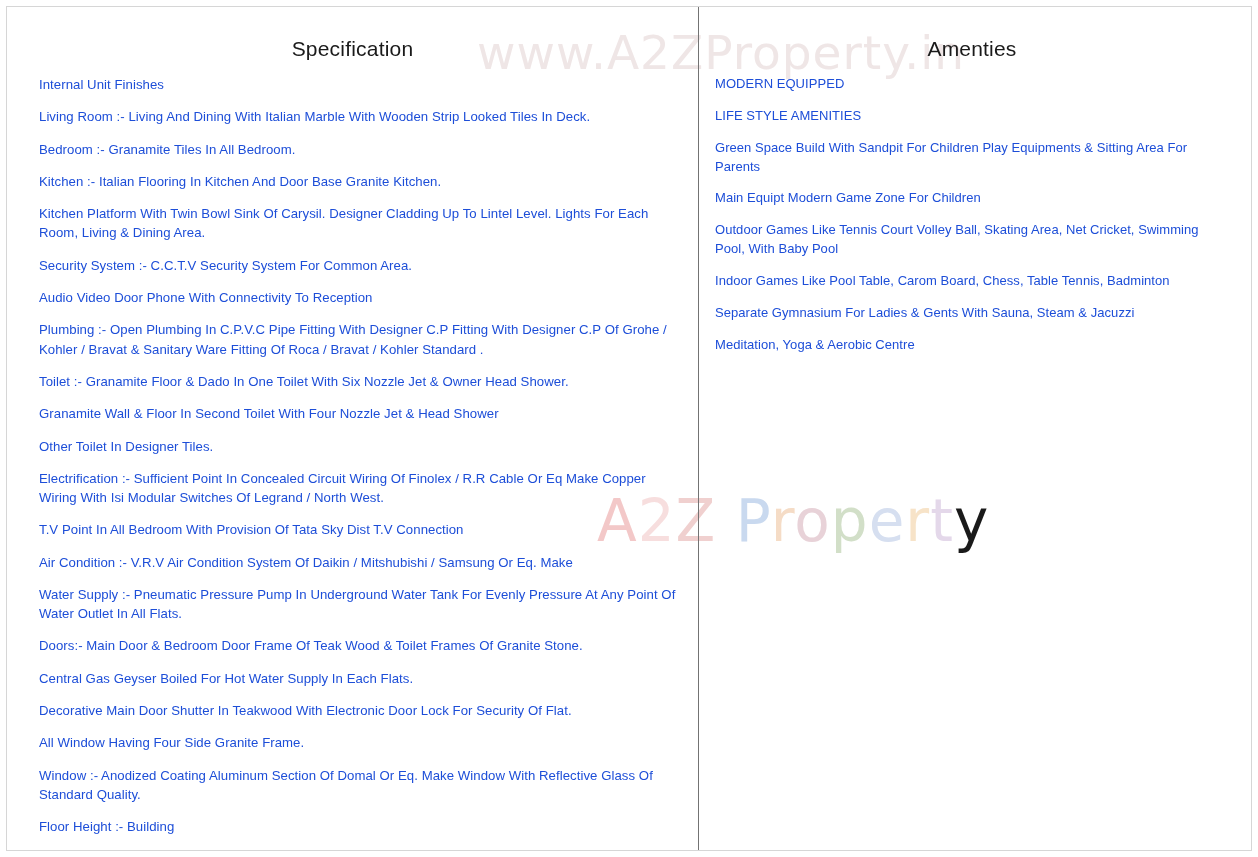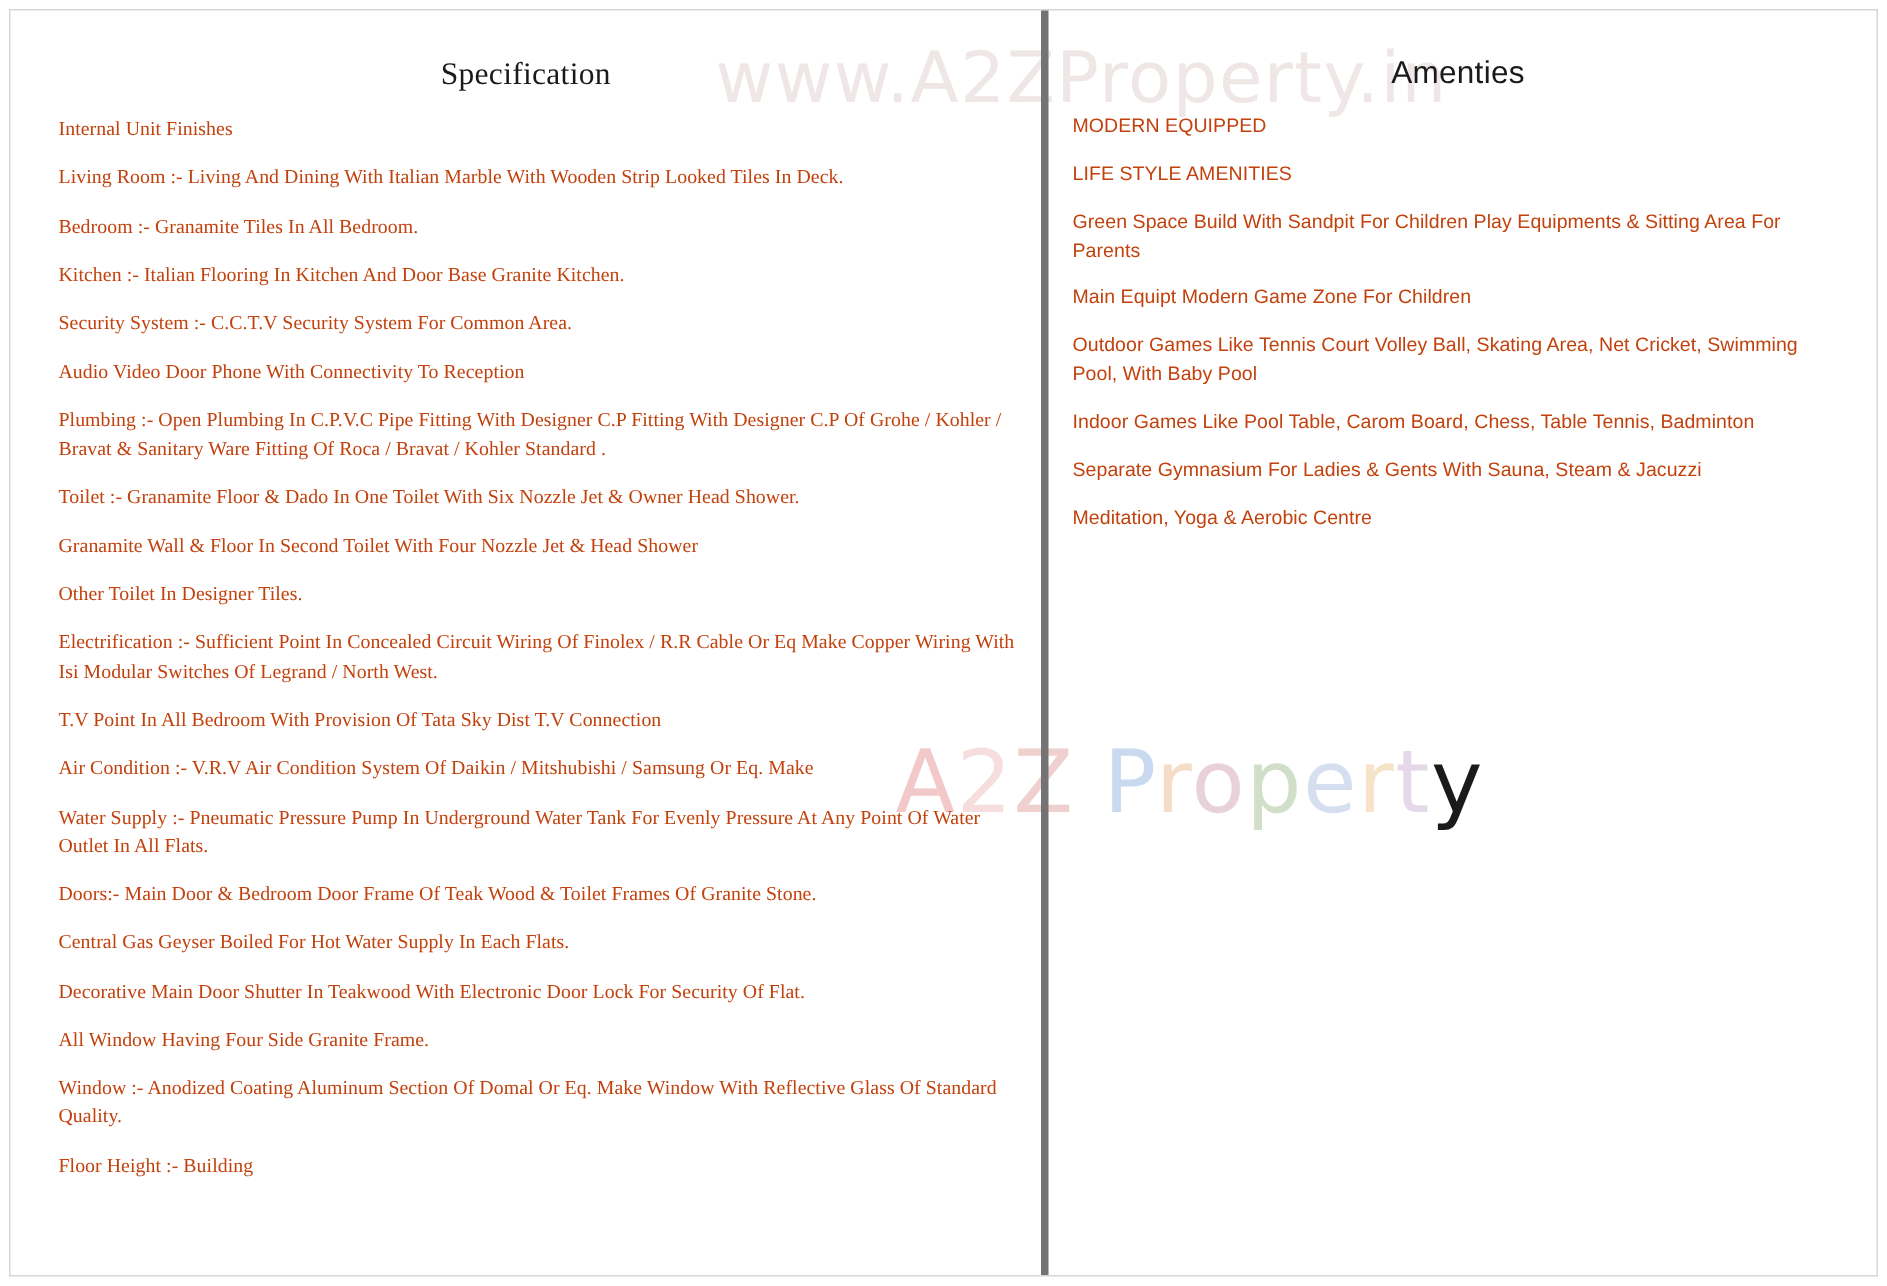--- a/index.html
+++ b/index.html
@@ -29,25 +29,24 @@
 
   .columns {
     position: absolute;
     inset: 0;
     display: flex;
     z-index: 3;
   }
 
   .col-left {
     width: 692px;
-    border-right: 5px solid #737373;
+    border-right: 1px solid #737373;
     box-sizing: border-box;
     padding: 0;
     position: relative;
-    font-family: Liberation Serif, serif;
   }
   .col-right {
     flex: 1;
     position: relative;
     box-sizing: border-box;
   }
 
   .col-title {
     text-align: center;
     font-size: 21px;
@@ -63,21 +62,21 @@
   .body-list {
     padding: 0 14px 0 32px;
   }
   .col-right .body-list {
     padding: 0 24px 0 16px;
   }
 
   .line {
     font-size: 13.2px;
     line-height: 1.45;
-    color: #c2410c;
+    color: #1d4ed8;
     margin-bottom: 9.5px;
     letter-spacing: 0.05px;
   }
   .col-right .line {
     margin-bottom: 11px;
     font-size: 13px;
   }
 
   
   .wm-top {
@@ -125,20 +124,21 @@
 
   <div class="columns">
 
     <div class="col-left">
       <h1 class="col-title">Specification</h1>
       <div class="body-list">
         <p class="line">Internal Unit Finishes</p>
         <p class="line">Living Room :-  Living And Dining With Italian Marble With Wooden Strip Looked     Tiles In Deck.</p>
         <p class="line">Bedroom :- Granamite Tiles In All Bedroom.</p>
         <p class="line">Kitchen :-  Italian Flooring In Kitchen And Door Base Granite Kitchen.</p>
+        <p class="line">Kitchen Platform With Twin Bowl Sink Of Carysil. Designer Cladding Up To Lintel Level. Lights For Each Room, Living &amp; Dining Area.</p>
         <p class="line">Security System :- C.C.T.V Security System For Common Area.</p>
         <p class="line">Audio Video Door Phone With Connectivity To Reception</p>
         <p class="line">Plumbing :- Open Plumbing In C.P.V.C Pipe Fitting With Designer C.P Fitting With Designer C.P Of Grohe / Kohler / Bravat &amp; Sanitary Ware Fitting Of Roca / Bravat / Kohler Standard .</p>
         <p class="line">Toilet :-  Granamite Floor &amp; Dado In One Toilet With Six Nozzle Jet &amp; Owner Head Shower.</p>
         <p class="line">Granamite Wall &amp; Floor In Second Toilet With Four Nozzle Jet &amp; Head Shower</p>
         <p class="line">Other Toilet In Designer Tiles.</p>
         <p class="line">Electrification :- Sufficient Point In Concealed Circuit Wiring Of Finolex / R.R Cable Or Eq Make Copper Wiring With Isi Modular Switches Of Legrand / North West.</p>
         <p class="line">T.V Point In All Bedroom With Provision Of Tata Sky Dist T.V Connection</p>
         <p class="line">Air Condition :- V.R.V Air Condition System Of Daikin / Mitshubishi / Samsung Or Eq. Make</p>
         <p class="line">Water Supply :- Pneumatic Pressure Pump In Underground Water Tank For Evenly Pressure At Any Point Of Water Outlet In All Flats.</p>

